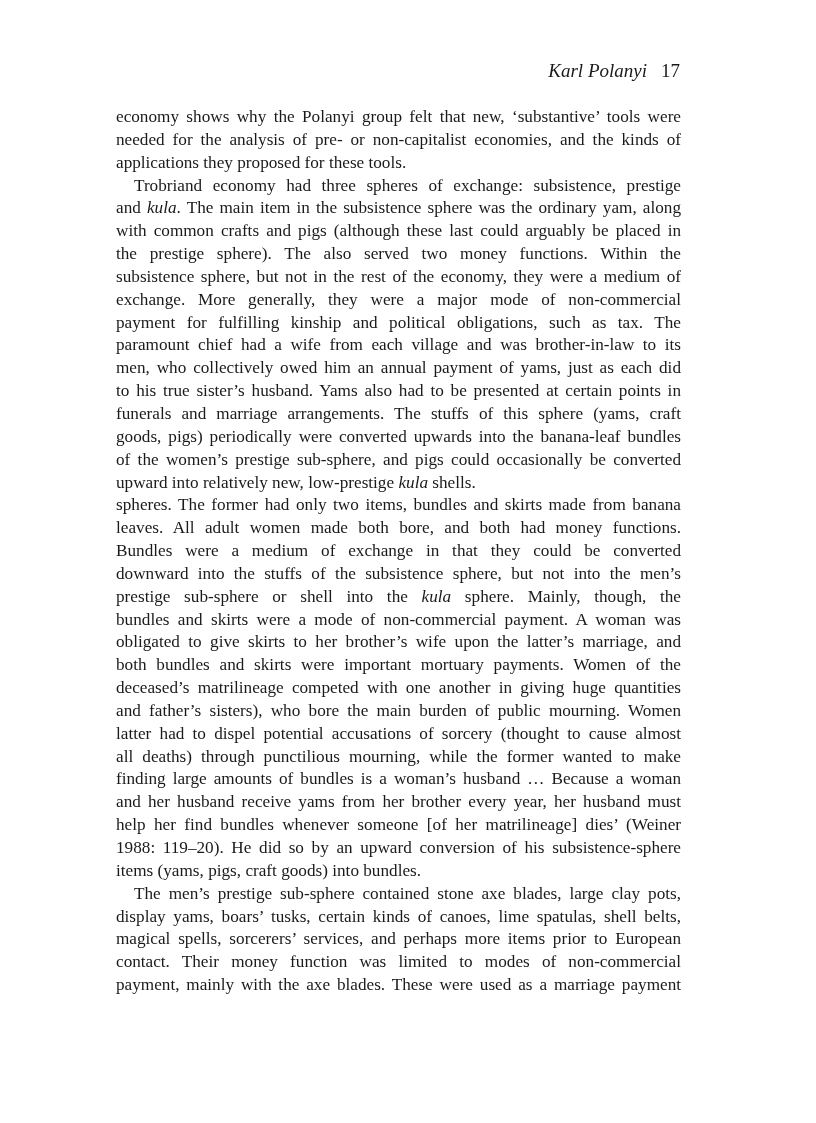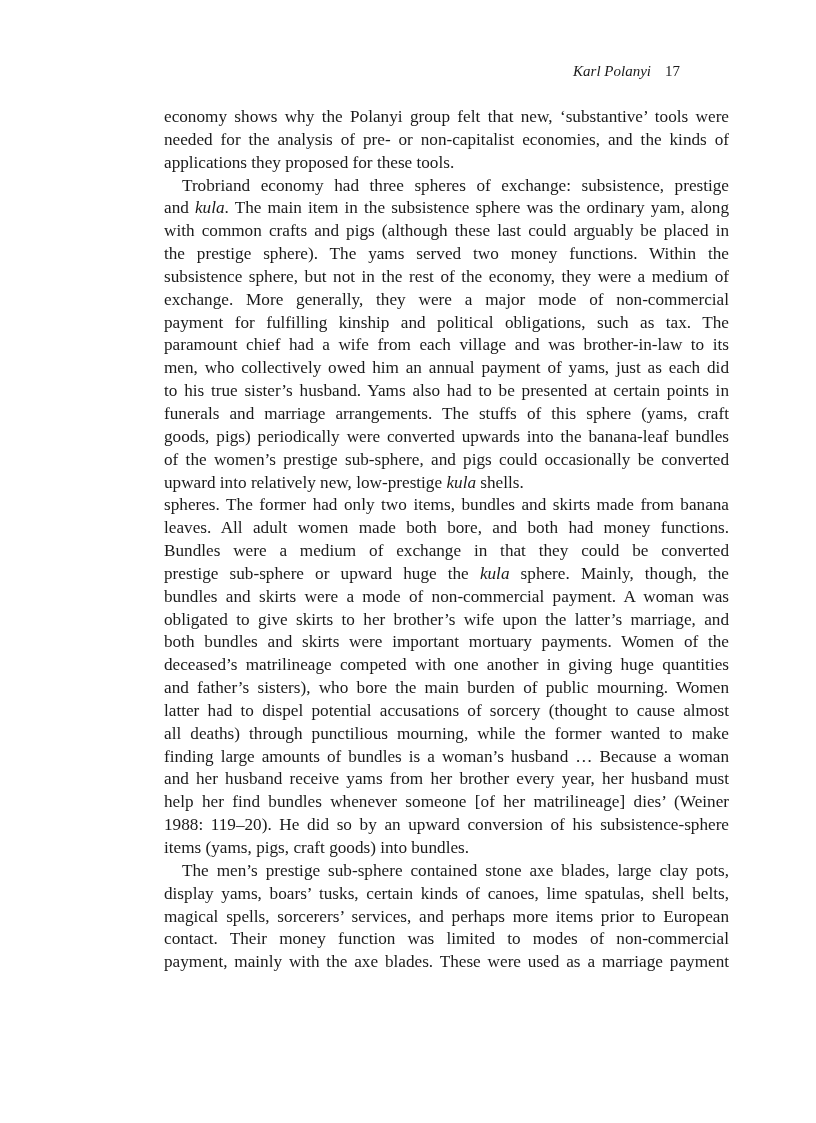--- a/index.html
+++ b/index.html
@@ -4,27 +4,27 @@
 <style>
   html, body { margin: 0; padding: 0; background: #ffffff; }
   body { width: 816px; height: 1123px; position: relative; overflow: hidden; }
   .page {
     position: absolute; left: 0; top: 0; width: 816px; height: 1123px;
     background: #ffffff; color: #1a1a1a;
     font-family: "Liberation Serif", "DejaVu Serif", serif;
   }
   .running-head {
     position: absolute; top: 59px; left: 116px; width: 564px;
-    text-align: right; font-size: 15px; line-height: 24px; font-family: Liberation Serif, serif;
+    text-align: right; font-size: 19px; line-height: 24px; font-family: Liberation Serif, serif;
   }
   .running-head .title { font-style: italic; }
   .running-head .pageno { margin-left: 14px; }
   .body-text {
     position: absolute; top: 106px; left: 116px; width: 565px;
-    font-size: 17.2px; line-height: 22.85px; margin-left: 48px;
+    font-size: 17.2px; line-height: 22.85px;
   }
   .para { margin: 0; text-align: justify; text-indent: 0; }
   .line { display: block; text-align: justify; text-align-last: justify; white-space: nowrap; }
   .line.last { text-align-last: left; }
   .line.first-indent { padding-left: 18px; }
   em { font-style: italic; }
 </style>
 </head>
 <body>
 
@@ -36,37 +36,38 @@
   <div class="body-text" id="body-text">
       <div class="para">
         <span class="line"><span>economy shows why the Polanyi group felt that new, ‘substantive’ tools were</span></span>
         <span class="line"><span>needed for the analysis of pre- or non-capitalist economies, and the kinds of</span></span>
         <span class="line last"><span>applications they proposed for these tools.</span></span>
       </div>
       <div class="para">
         <span class="line first-indent"><span>Trobriand economy had three spheres of exchange: subsistence, prestige</span></span>
         <span class="line"><span>and </span><em>kula</em><span>. The main item in the subsistence sphere was the ordinary yam, along</span></span>
         <span class="line"><span>with common crafts and pigs (although these last could arguably be placed in</span></span>
-        <span class="line"><span>the prestige sphere). The yams served two money functions. Within the</span></span>
+        <span class="line"><span>the prestige sphere). The also served two money functions. Within the</span></span>
         <span class="line"><span>subsistence sphere, but not in the rest of the economy, they were a medium of</span></span>
         <span class="line"><span>exchange. More generally, they were a major mode of non-commercial</span></span>
         <span class="line"><span>payment for fulfilling kinship and political obligations, such as tax. The</span></span>
         <span class="line"><span>paramount chief had a wife from each village and was brother-in-law to its</span></span>
         <span class="line"><span>men, who collectively owed him an annual payment of yams, just as each did</span></span>
         <span class="line"><span>to his true sister’s husband. Yams also had to be presented at certain points in</span></span>
         <span class="line"><span>funerals and marriage arrangements. The stuffs of this sphere (yams, craft</span></span>
         <span class="line"><span>goods, pigs) periodically were converted upwards into the banana-leaf bundles</span></span>
         <span class="line"><span>of the women’s prestige sub-sphere, and pigs could occasionally be converted</span></span>
         <span class="line last"><span>upward into relatively new, low-prestige </span><em>kula</em><span> shells.</span></span>
       </div>
       <div class="para">
         <span class="line"><span>spheres. The former had only two items, bundles and skirts made from banana</span></span>
         <span class="line"><span>leaves. All adult women made both bore, and both had money functions.</span></span>
         <span class="line"><span>Bundles were a medium of exchange in that they could be converted</span></span>
-        <span class="line"><span>prestige sub-sphere or upward huge the </span><em>kula</em><span> sphere. Mainly, though, the</span></span>
+        <span class="line"><span>downward into the stuffs of the subsistence sphere, but not into the men’s</span></span>
+        <span class="line"><span>prestige sub-sphere or shell into the </span><em>kula</em><span> sphere. Mainly, though, the</span></span>
         <span class="line"><span>bundles and skirts were a mode of non-commercial payment. A woman was</span></span>
         <span class="line"><span>obligated to give skirts to her brother’s wife upon the latter’s marriage, and</span></span>
         <span class="line"><span>both bundles and skirts were important mortuary payments. Women of the</span></span>
         <span class="line"><span>deceased’s matrilineage competed with one another in giving huge quantities</span></span>
         <span class="line"><span>and father’s sisters), who bore the main burden of public mourning. Women</span></span>
         <span class="line"><span>latter had to dispel potential accusations of sorcery (thought to cause almost</span></span>
         <span class="line"><span>all deaths) through punctilious mourning, while the former wanted to make</span></span>
         <span class="line"><span>finding large amounts of bundles is a woman’s husband … Because a woman</span></span>
         <span class="line"><span>and her husband receive yams from her brother every year, her husband must</span></span>
         <span class="line"><span>help her find bundles whenever someone [of her matrilineage] dies’ (Weiner</span></span>

